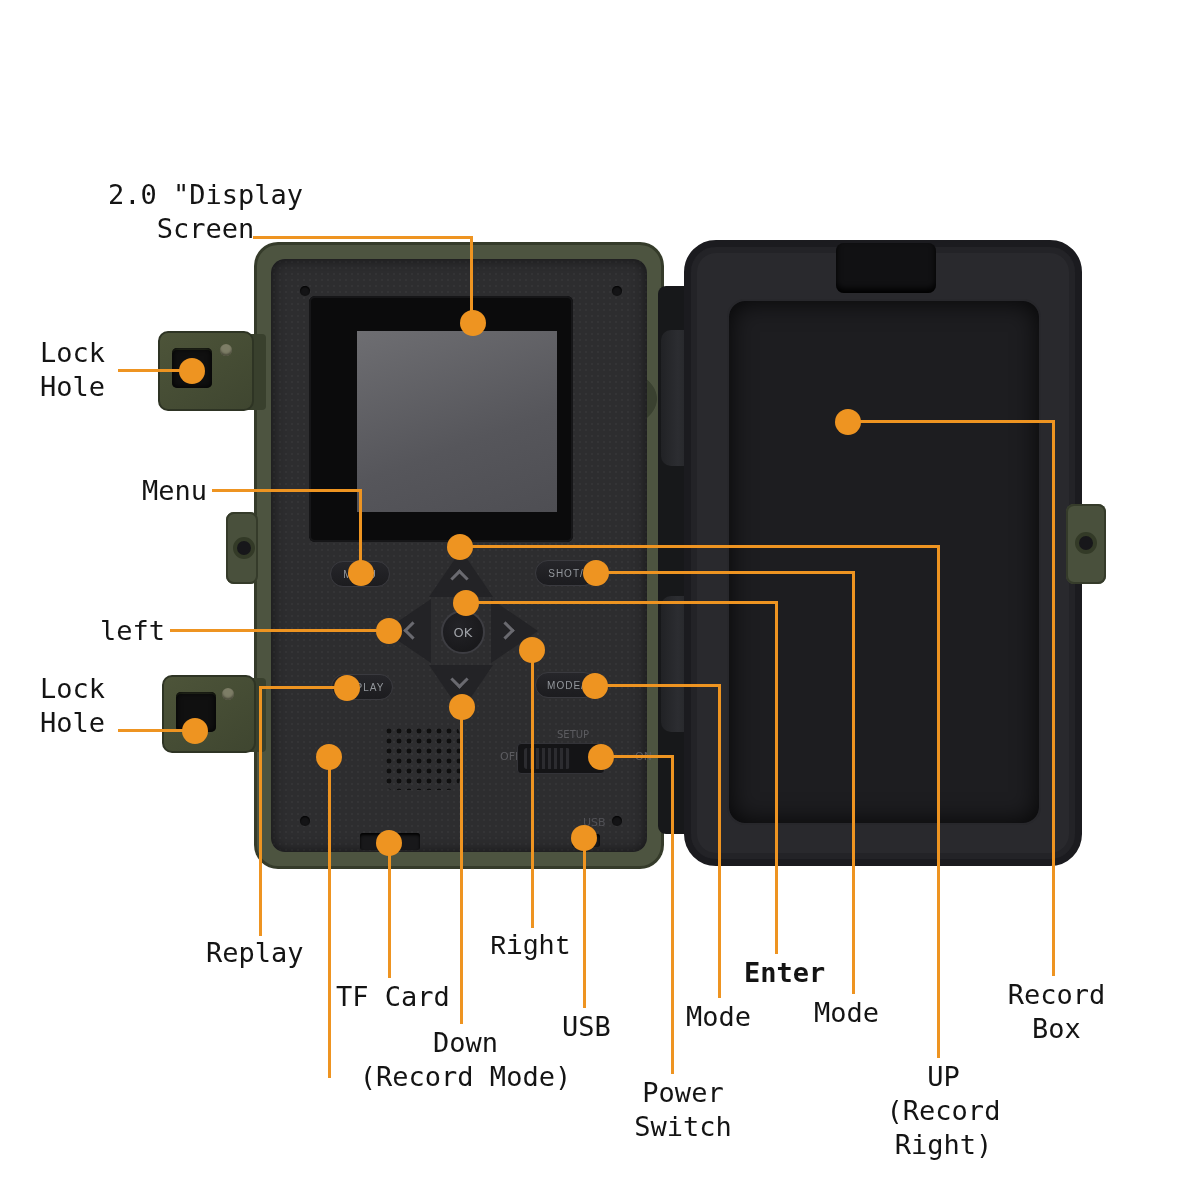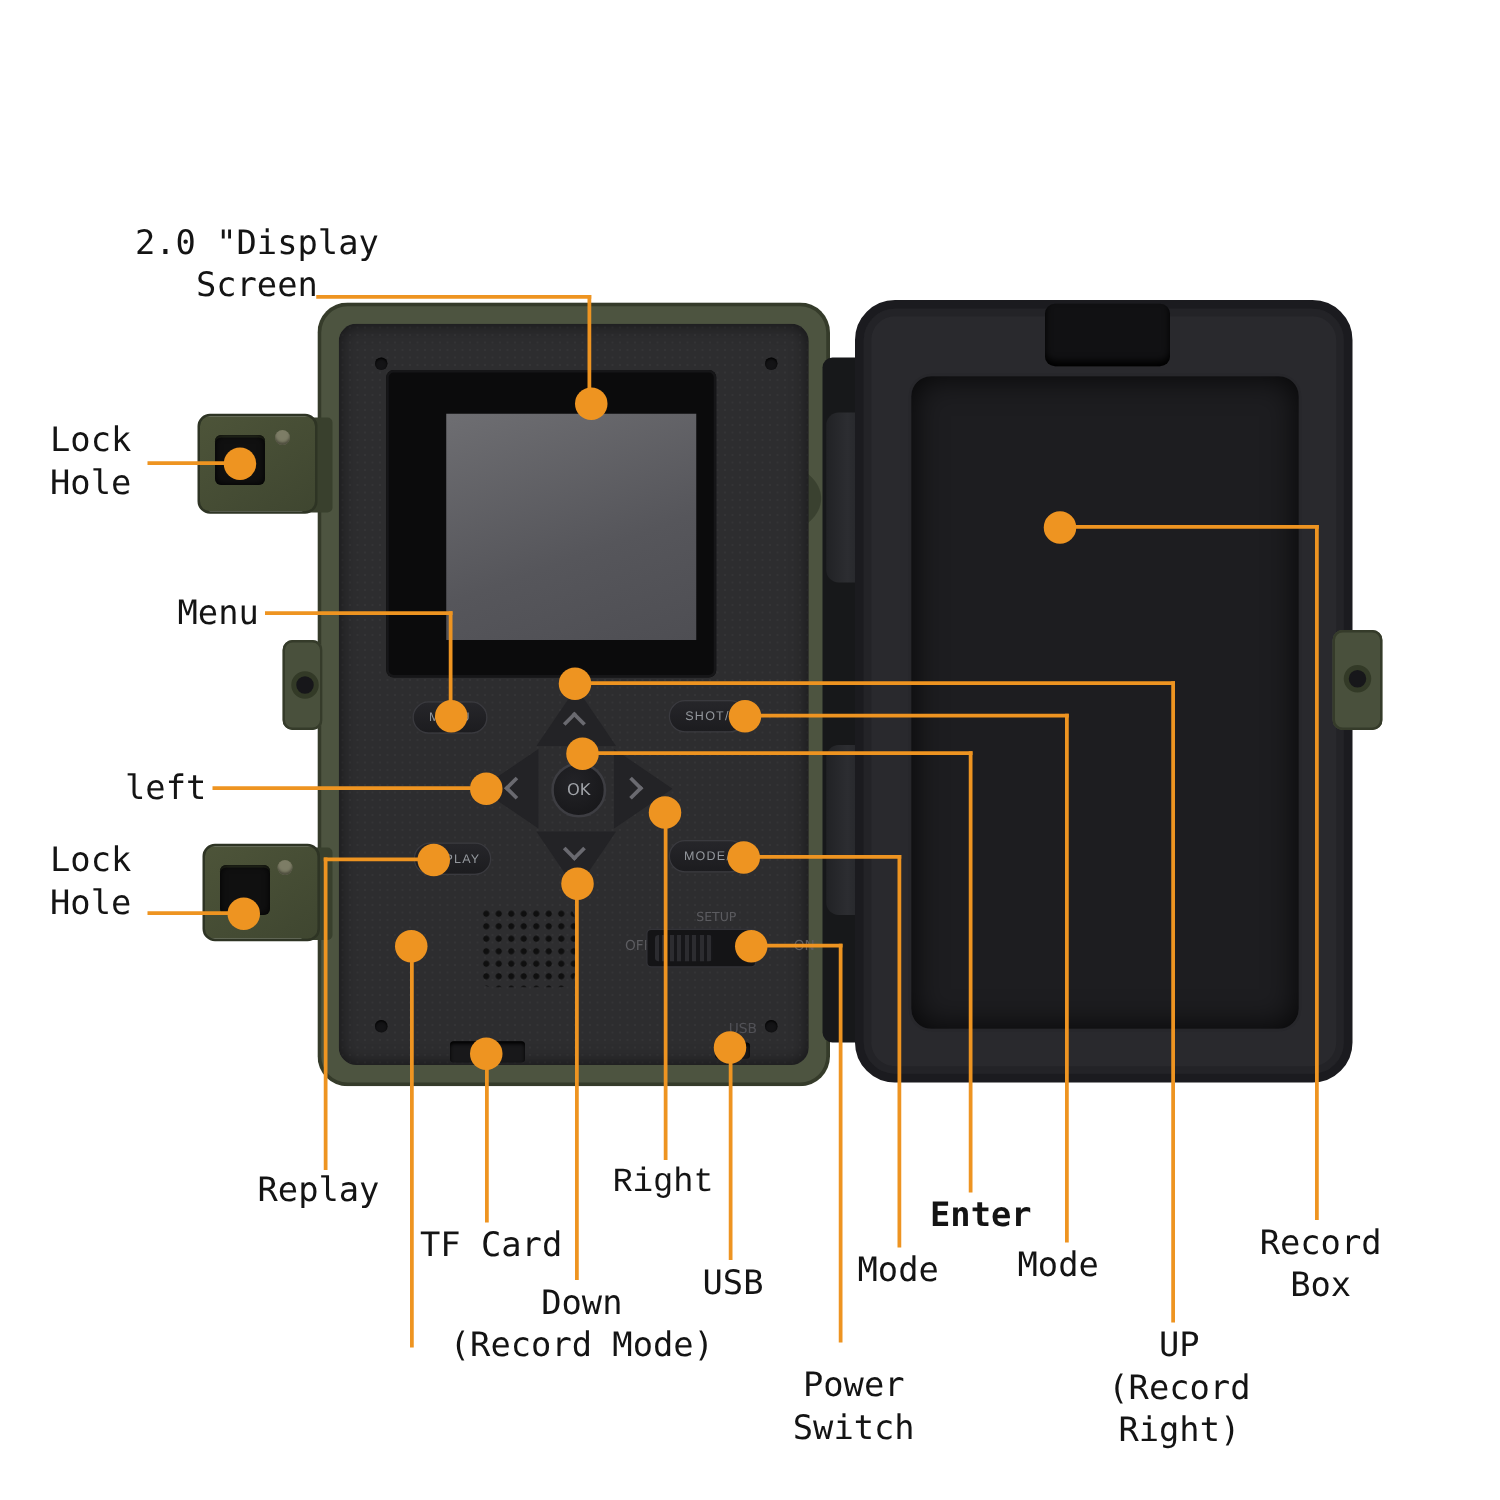--- a/index.html
+++ b/index.html
@@ -218,20 +218,20 @@
 Hole</div>
   <div class="lbl" style="left:206px; top:936px;">Replay</div>
   <div class="lbl" style="left:336px; top:980px;">TF Card</div>
   <div class="lbl" style="left:490px; top:930px;font-family:Liberation Mono, monospace;">Right</div>
   <div class="lbl center" style="left:358px; top:1026px; width:215px;">Down
 (Record Mode)</div>
   <div class="lbl" style="left:562px; top:1010px;">USB</div>
   <div class="lbl" style="left:686px; top:1000px;">Mode</div>
   <div class="lbl" style="left:744px; top:956px;font-weight:bold;">Enter</div>
   <div class="lbl" style="left:814px; top:996px;">Mode</div>
-  <div class="lbl center" style="left:628px; top:1076px; width:110px;margin-top:16px;">Power
+  <div class="lbl center" style="left:628px; top:1076px; width:110px;">Power
 Switch</div>
   <div class="lbl center" style="left:836px; top:1060px; width:215px;">UP
 (Record Right)</div>
   <div class="lbl center" style="left:994px; top:978px; width:125px;">Record
 Box</div>
 
 </div>
 
 </body></html>

